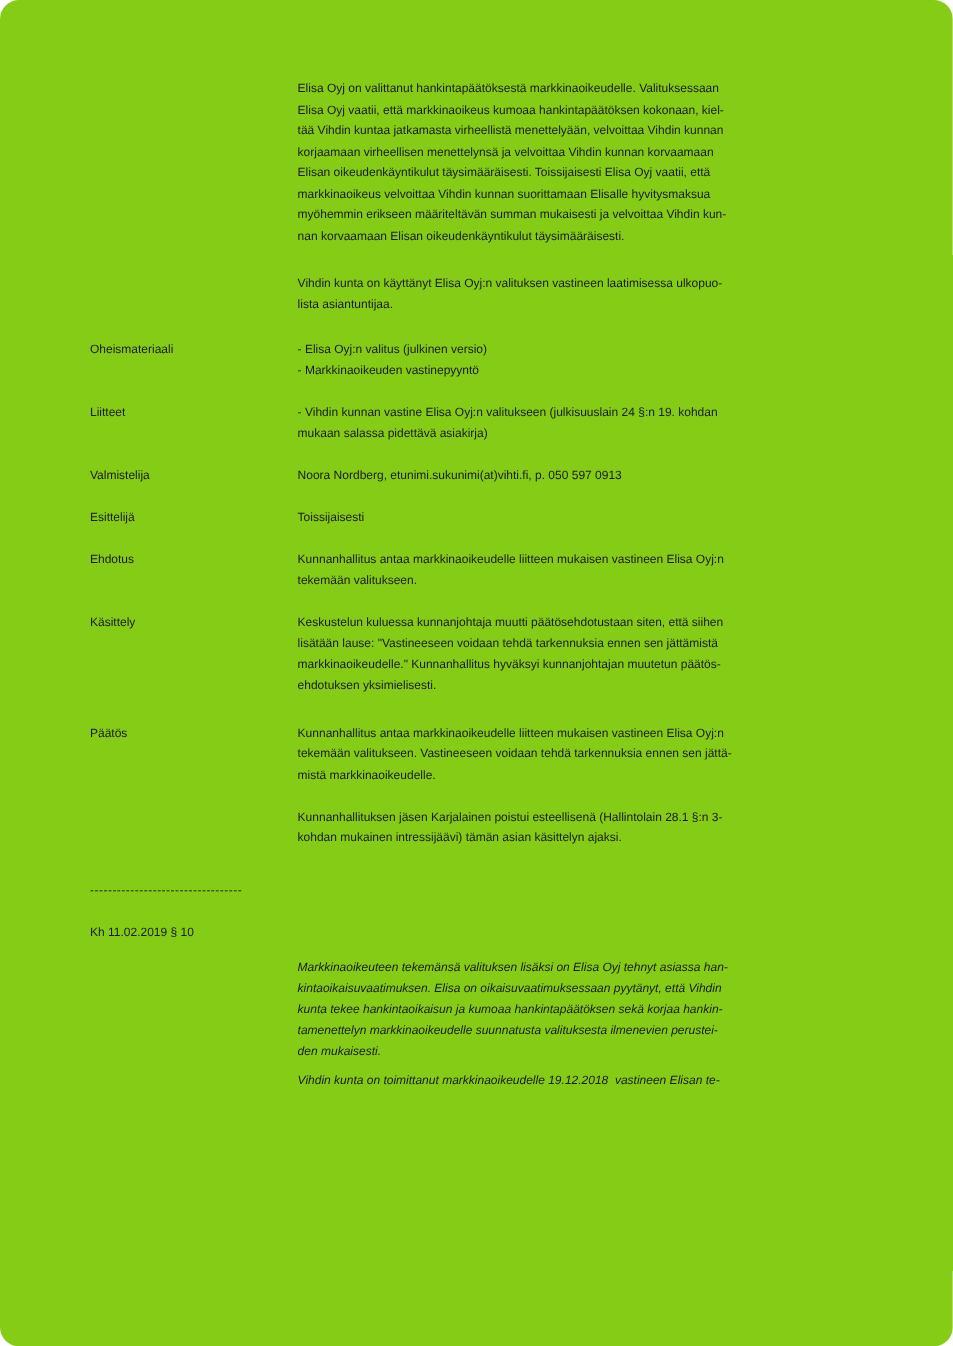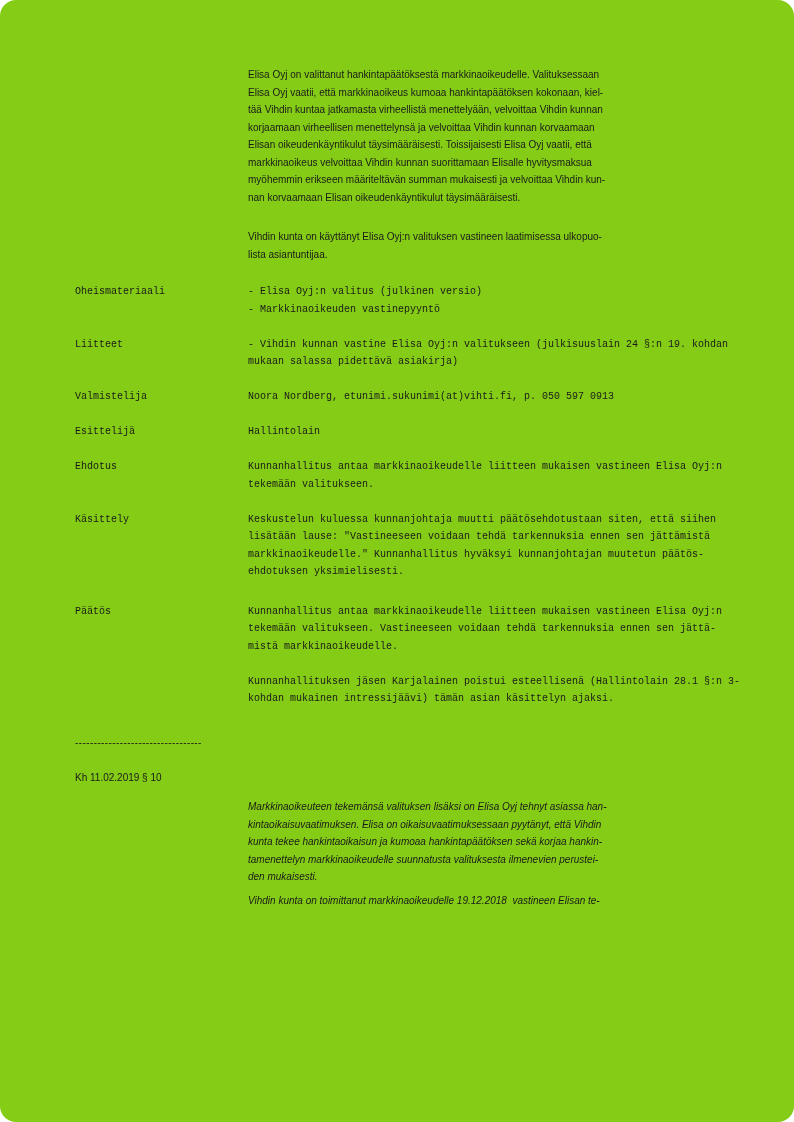--- a/index.html
+++ b/index.html
@@ -26,21 +26,20 @@
   }
   .content-col {
     margin-left: 248px;
     width: 500px;
   }
   .field-row {
     position: relative;
     padding-left: 248px;
     box-sizing: border-box;
     width: 663px;
-    font-family: Liberation Mono, monospace;
   }
   .field-label {
     position: absolute;
     left: 75px;
     top: 0;
     white-space: nowrap;
   }
   .field-value {
     width: 500px;
   }
@@ -97,21 +96,21 @@
   <div class="field-row mt-std">
     <span class="field-label">Valmistelija</span>
     <div class="field-value">
       <div class="pre para">Noora Nordberg, etunimi.sukunimi(at)vihti.fi, p. 050 597 0913</div>
     </div>
   </div>
 
   <div class="field-row mt-std">
     <span class="field-label">Esittelijä</span>
     <div class="field-value">
-      <div class="pre para">Hallintolain</div>
+      <div class="pre para">Toissijaisesti</div>
     </div>
   </div>
 
   <div class="field-row mt-std">
     <span class="field-label">Ehdotus</span>
     <div class="field-value">
       <div class="pre para">Kunnanhallitus antaa markkinaoikeudelle liitteen mukaisen vastineen Elisa Oyj:n
 tekemään valitukseen.</div>
     </div>
   </div>

